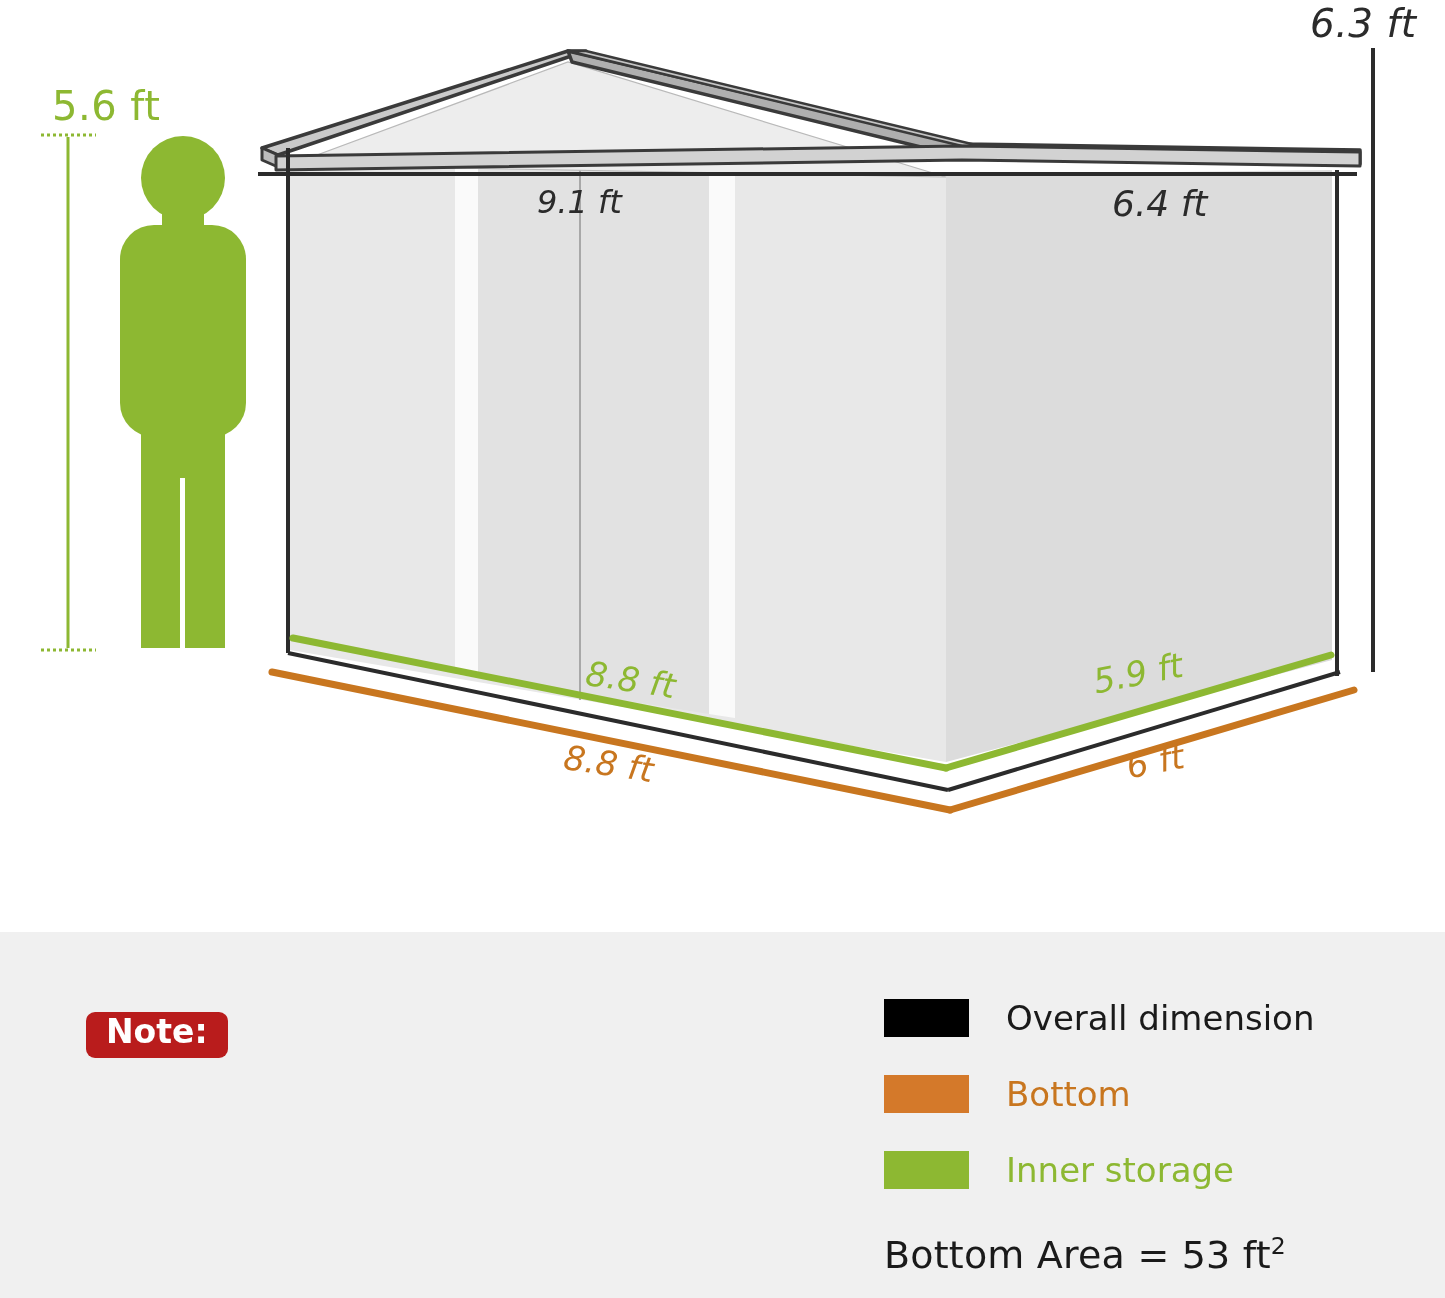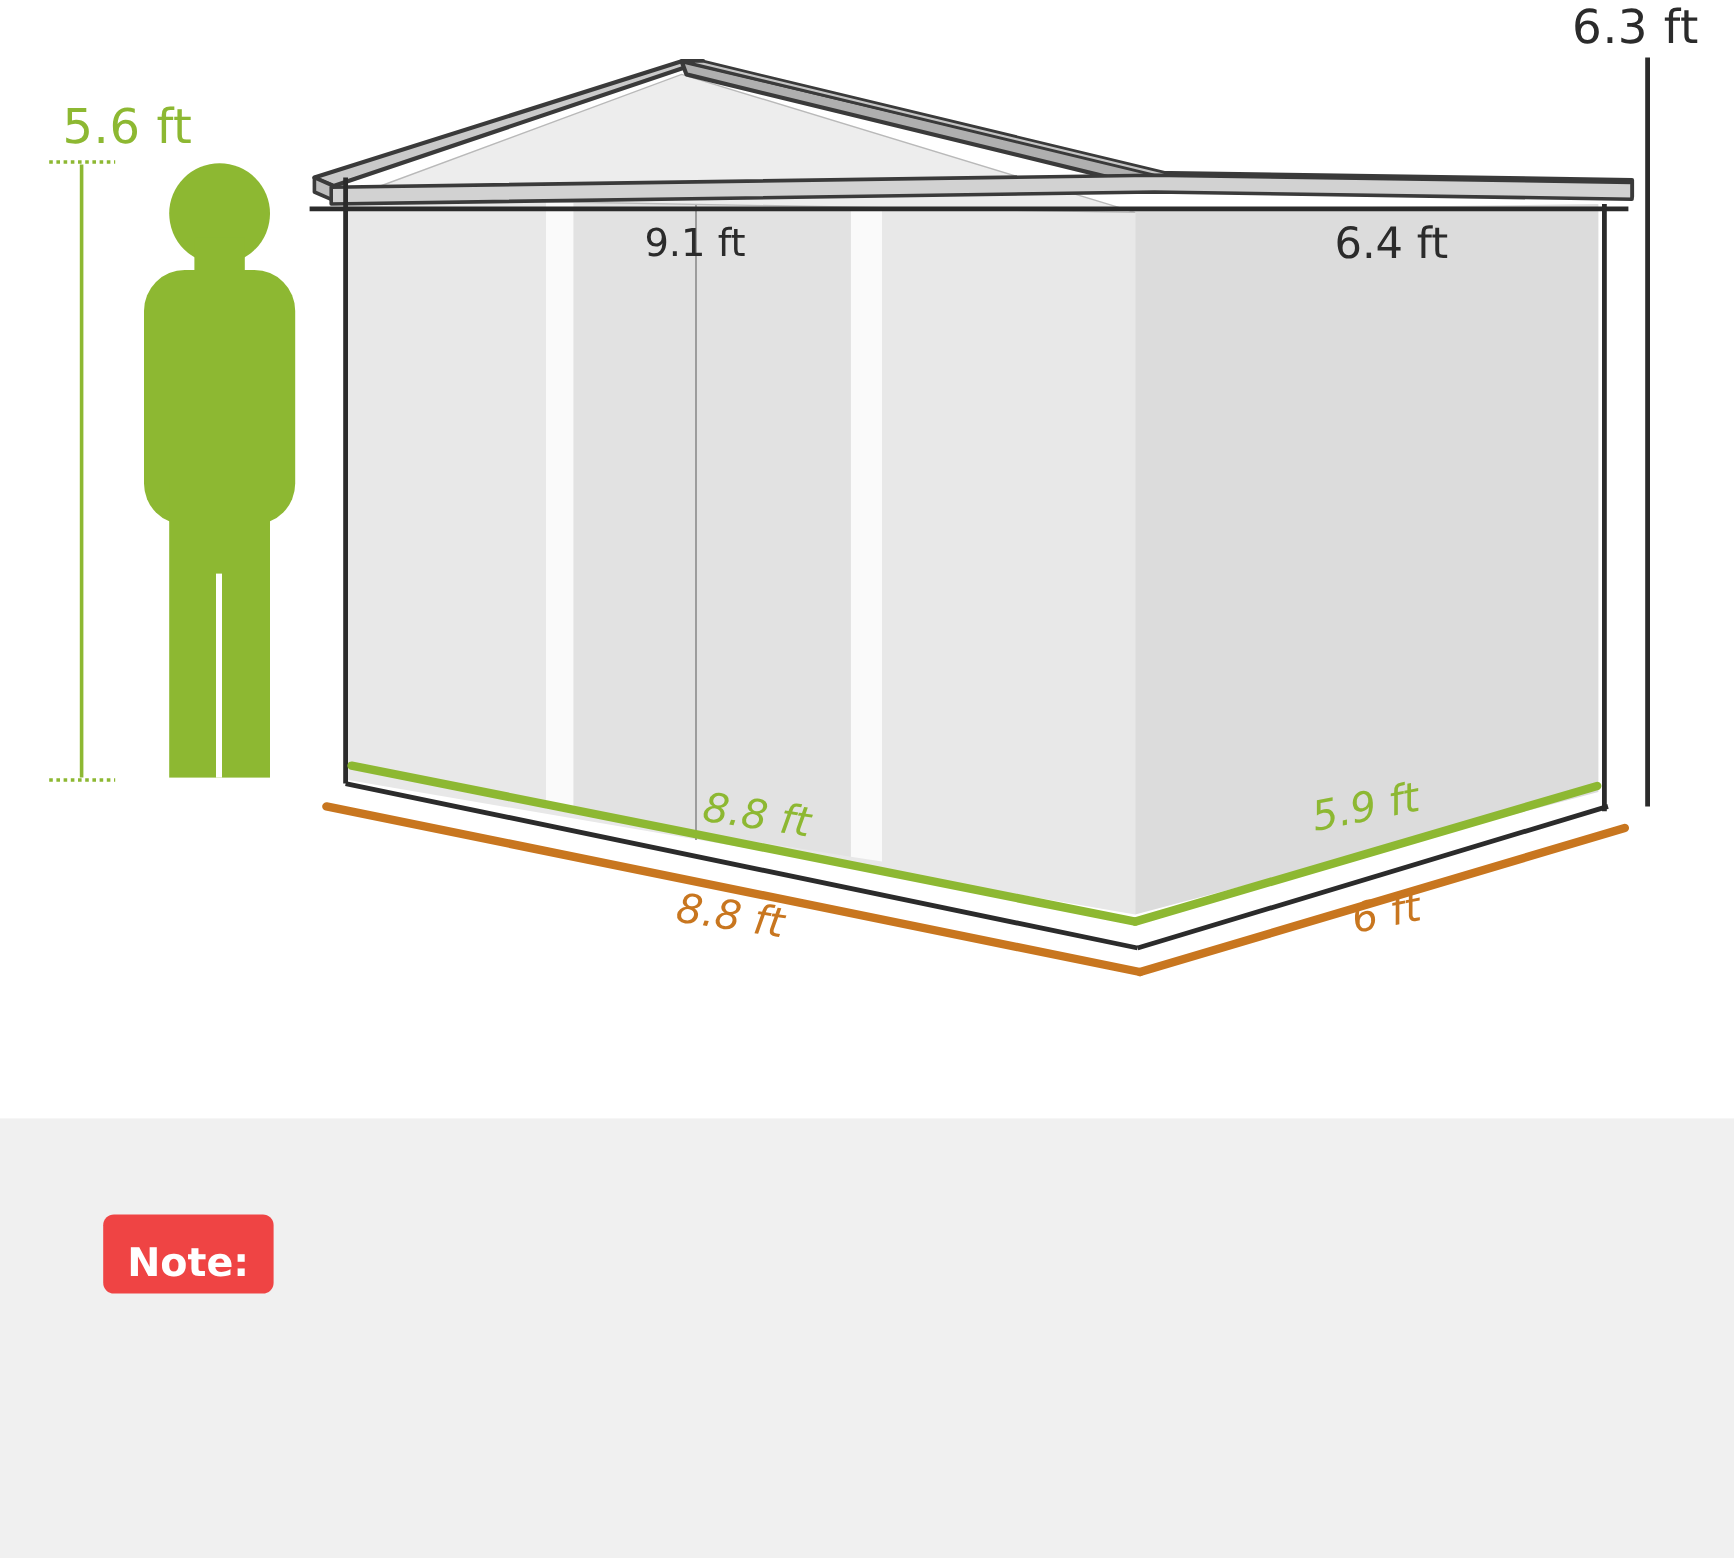--- a/index.html
+++ b/index.html
@@ -33,21 +33,21 @@
 
   
   .dim-label {
     position: absolute;
     white-space: nowrap;
     font-family: "DejaVu Sans", sans-serif;
     pointer-events: none;
   }
   .dim-green  { color: #8DB832; }
   .dim-orange { color: #C8761F; }
-  .dim-dark   { color: #2B2B2B; }
+  .dim-dark   { color: #2B2B2B; font-style: italic; }
 
   #label-height-person {
     left: 28px; top: 83px;
     font-size: 40px;
     letter-spacing: 0.5px;
     margin-left: 24px;
   }
   #label-height-shed {
     left: 1310px; top: 1px;
     font-size: 39px;
@@ -99,25 +99,25 @@
     background: #F0F0F0;
   }
 
   #note-block {
     position: absolute;
     left: 86px; top: 80px;
     width: 700px;
   }
   #note-badge {
     display: inline-block;
-    background: #ef4444;
+    background: #b91c1c;
     color: #ffffff;
     font-size: 33px;
     font-weight: bold;
-    padding: 22px 20px 8px 20px;
+    padding: 2px 20px 8px 20px;
     border-radius: 9px;
     line-height: 1.08;
   }
   #note-text {
     margin-top: 22px;
     font-size: 34px;
     line-height: 1.42;
     color: #3A3A3A;
     max-width: 670px;
   }
@@ -238,13 +238,34 @@
 
   <div class="dim-label dim-orange" id="label-bottom-depth">6 ft</div>
 </div>
 
 <div id="info-panel">
 
   <div id="note-block">
     <div id="note-badge">Note:</div>
   </div>
 
+  <div id="legend-block">
+
+    <div class="legend-row">
+      <span class="legend-swatch" style="background:#000000"></span>
+      <span class="legend-label" style="color:#1A1A1A">Overall dimension</span>
+    </div>
+
+    <div class="legend-row">
+      <span class="legend-swatch" style="background:#D4792A"></span>
+      <span class="legend-label" style="color:#C8761F">Bottom</span>
+    </div>
+
+    <div class="legend-row">
+      <span class="legend-swatch" style="background:#8DB832"></span>
+      <span class="legend-label" style="color:#8DB832">Inner storage</span>
+    </div>
+
+    <div id="legend-area">
+      <span>Bottom Area = 53 ft</span><sup>2</sup>
+    </div>
+  </div>
 </div>
 
 </body></html>

